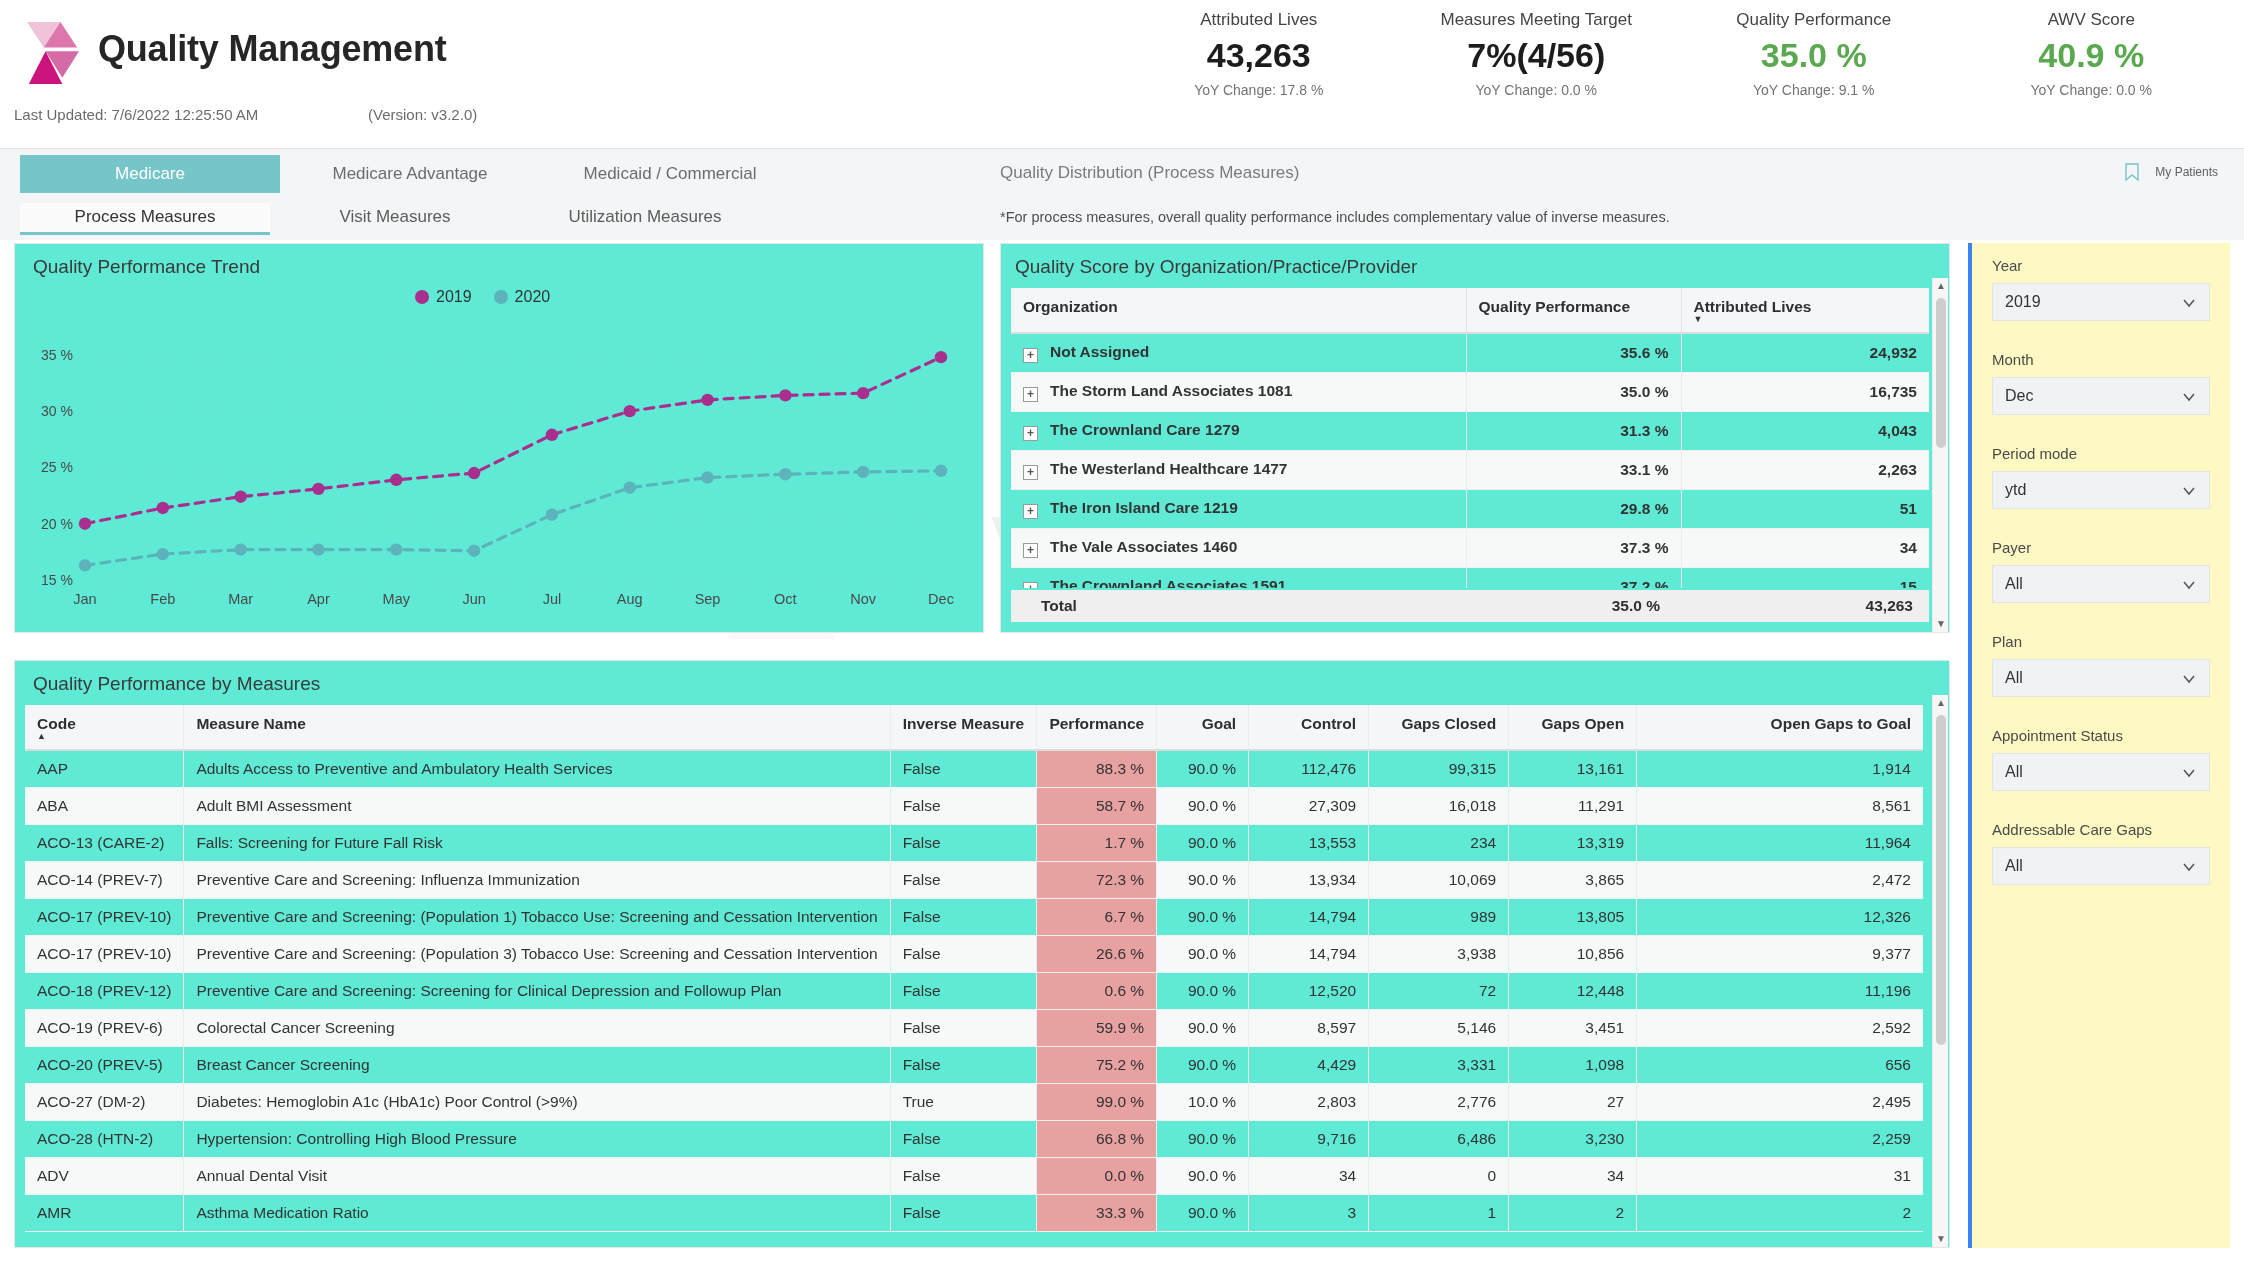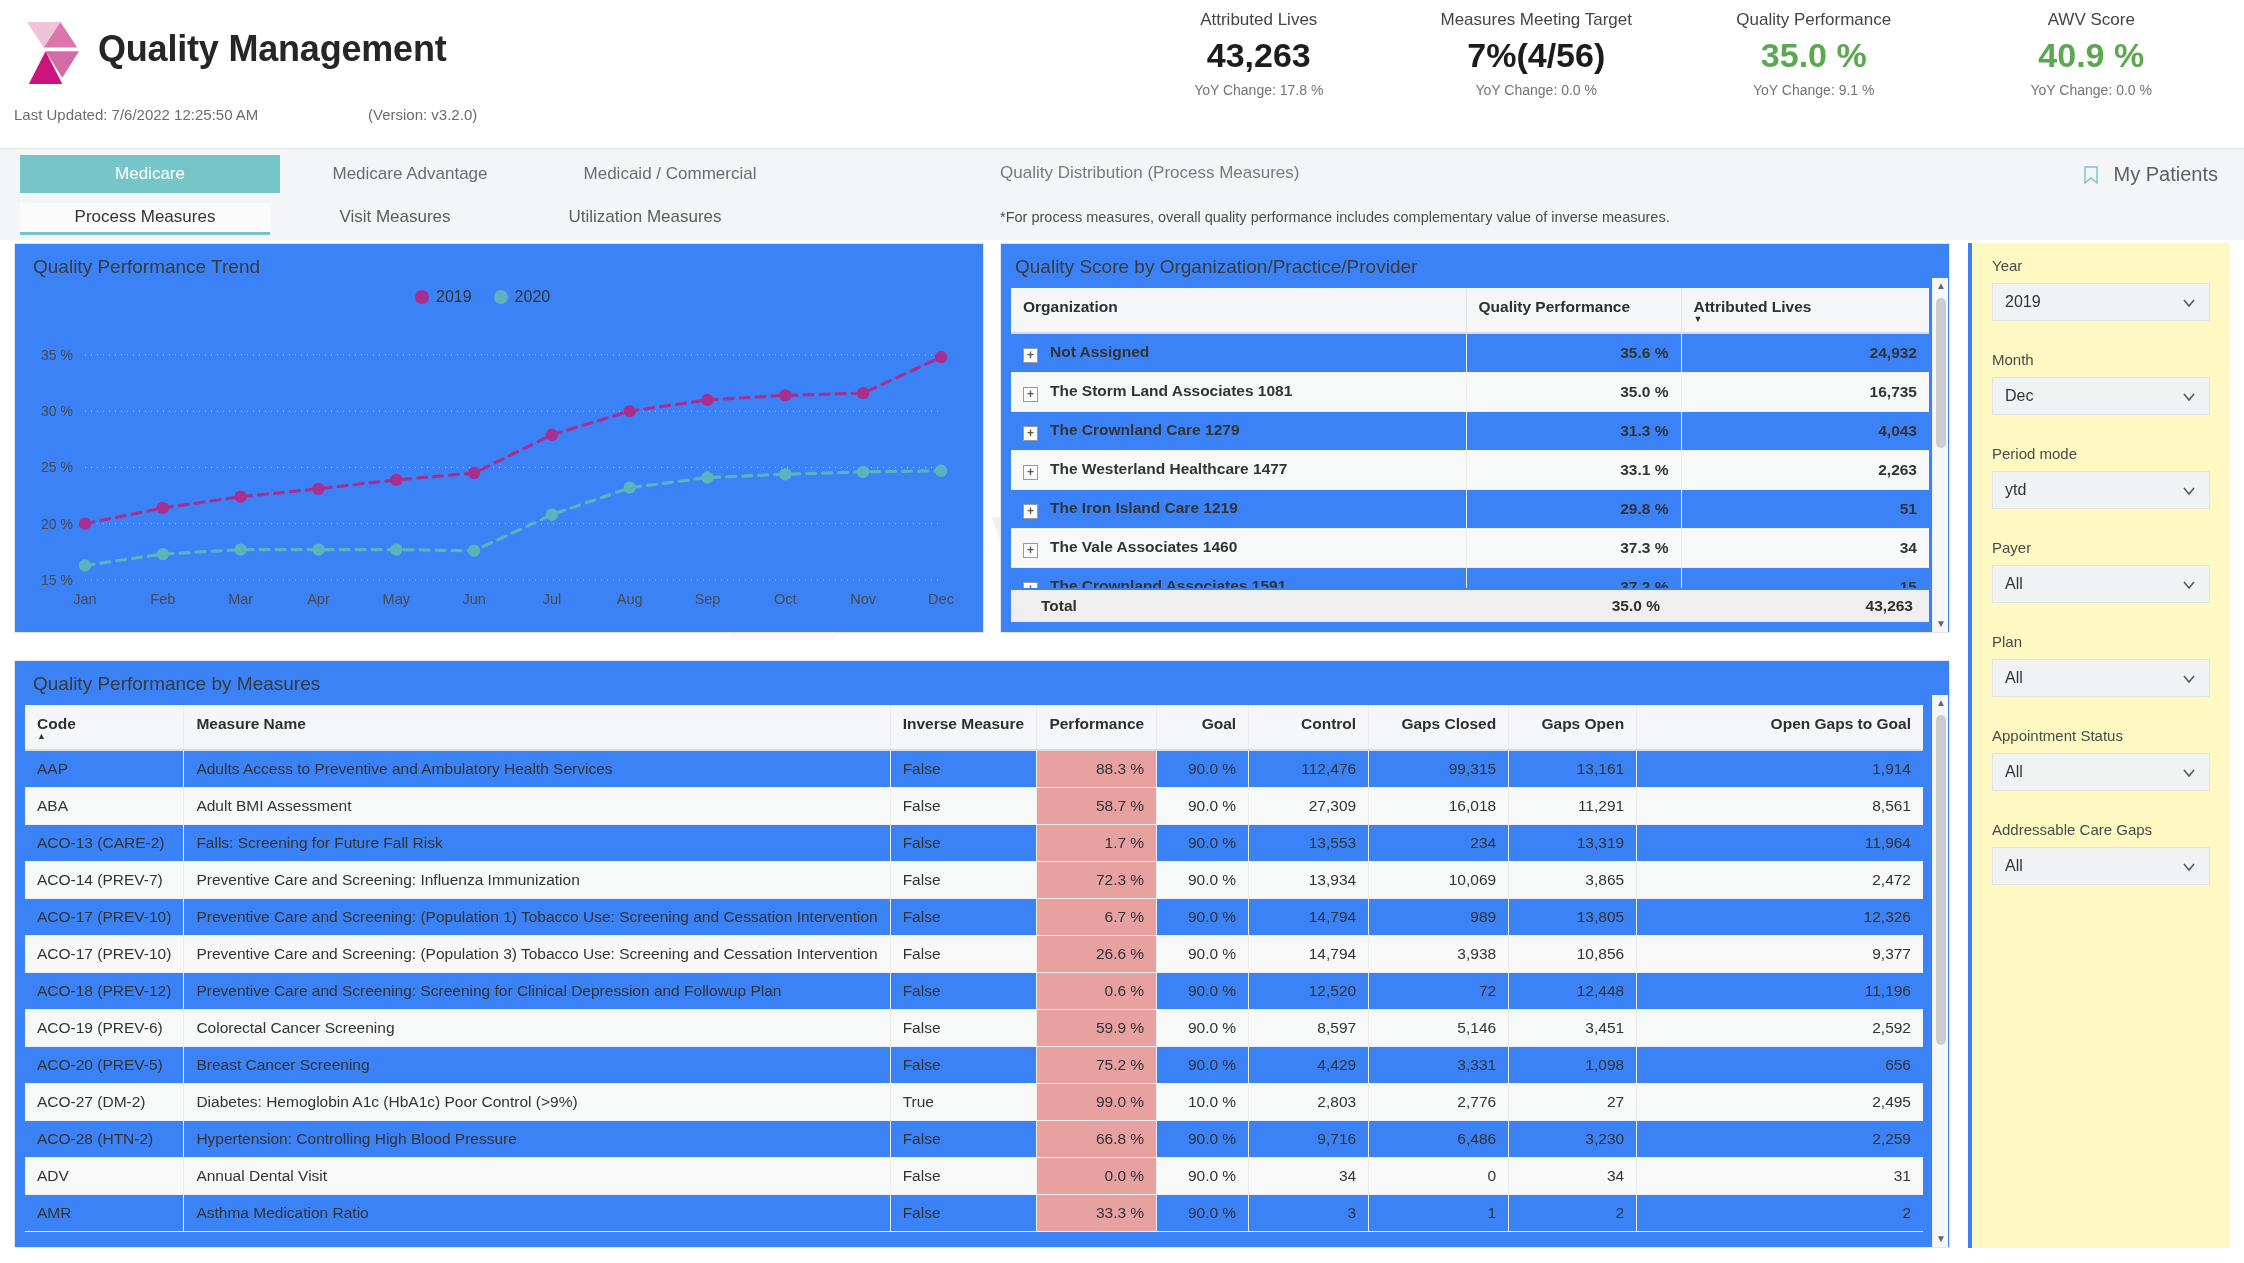--- a/index.html
+++ b/index.html
@@ -50,25 +50,25 @@
     font-size: 17px; color:#6c6c6c; cursor:pointer;
   }
   .tab1.active { background:#76c5c9; color:#fff; }
   .tabs-secondary { position:absolute; left: 20px; top: 54px; display:flex; }
   .tab2 {
     width: 250px; height: 32px; line-height: 28px; text-align:center;
     font-size: 17px; color:#5c5c5c; cursor:pointer; background:transparent;
   }
   .tab2.active { background:#fbfbfb; border-bottom: 3px solid #76c5c9; color:#333; }
   .qd-label { position:absolute; left: 1000px; top: 14px; font-size:17px; color:#7b7b7b; }
-  .mypatients { position:absolute; right: 26px; top: 14px; font-size:20px; color:#5f5f5f; display:flex; gap:16px; align-items:center; cursor:pointer;}
+  .mypatients { position:absolute; right: 26px; top: 14px; font-size:12px; color:#5f5f5f; display:flex; gap:16px; align-items:center; cursor:pointer;}
   .note { position:absolute; left: 1000px; top: 60px; font-size:14.5px; color:#4d4d4d; }
 
   
-  .panel { position:absolute; background:#3b82f6; border:1px solid #e6e6e6; }
+  .panel { position:absolute; background:#5eead4; border:1px solid #e6e6e6; }
   .panel-title { font-size: 19px; color:#3a3a3a; }
 
   #chart-panel { left: 14px; top: 243px; width: 970px; height: 390px; }
   #chart-title { position:absolute; left: 18px; top: 12px; }
   .legend { position:absolute; left: 400px; top: 44px; display:flex; gap: 22px; align-items:center; font-size:16px; color:#333;}
   .legend-item { display:flex; gap:7px; align-items:center;}
   .dot { width:14px; height:14px; border-radius:50%; display:inline-block;}
 
   #org-panel { left: 1000px; top: 243px; width: 950px; height: 390px; }
   #org-title { position:absolute; left: 14px; top: 12px; }

